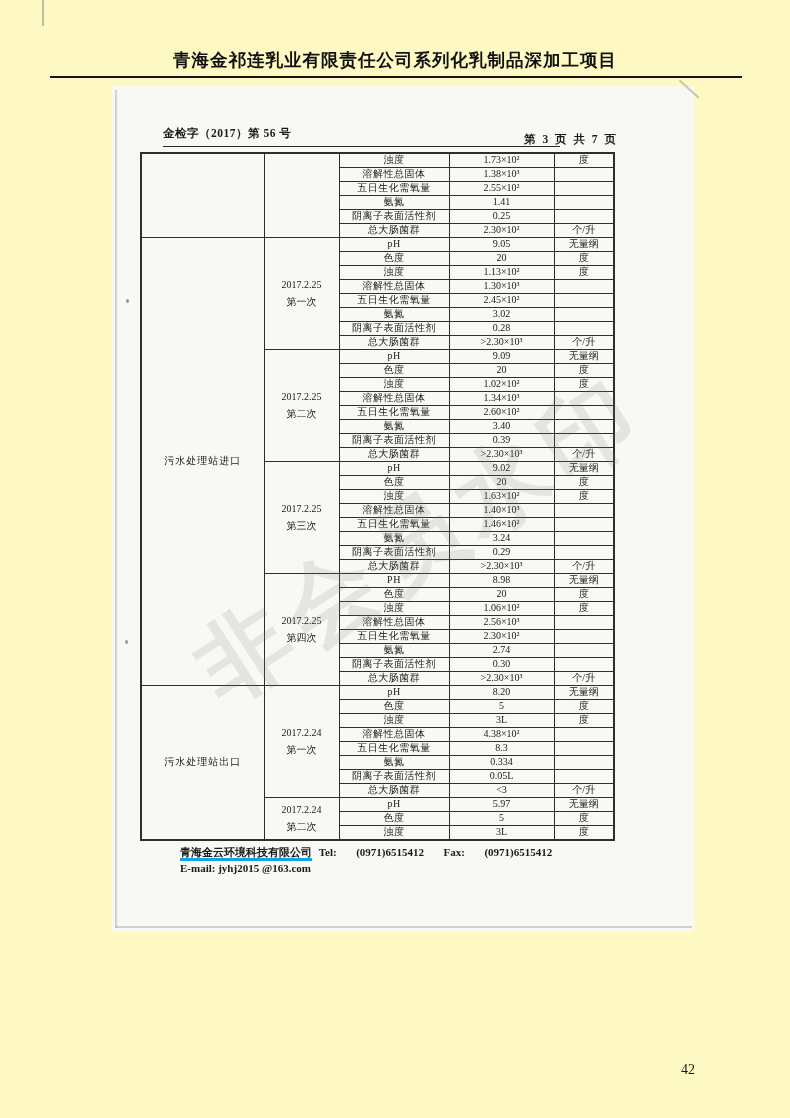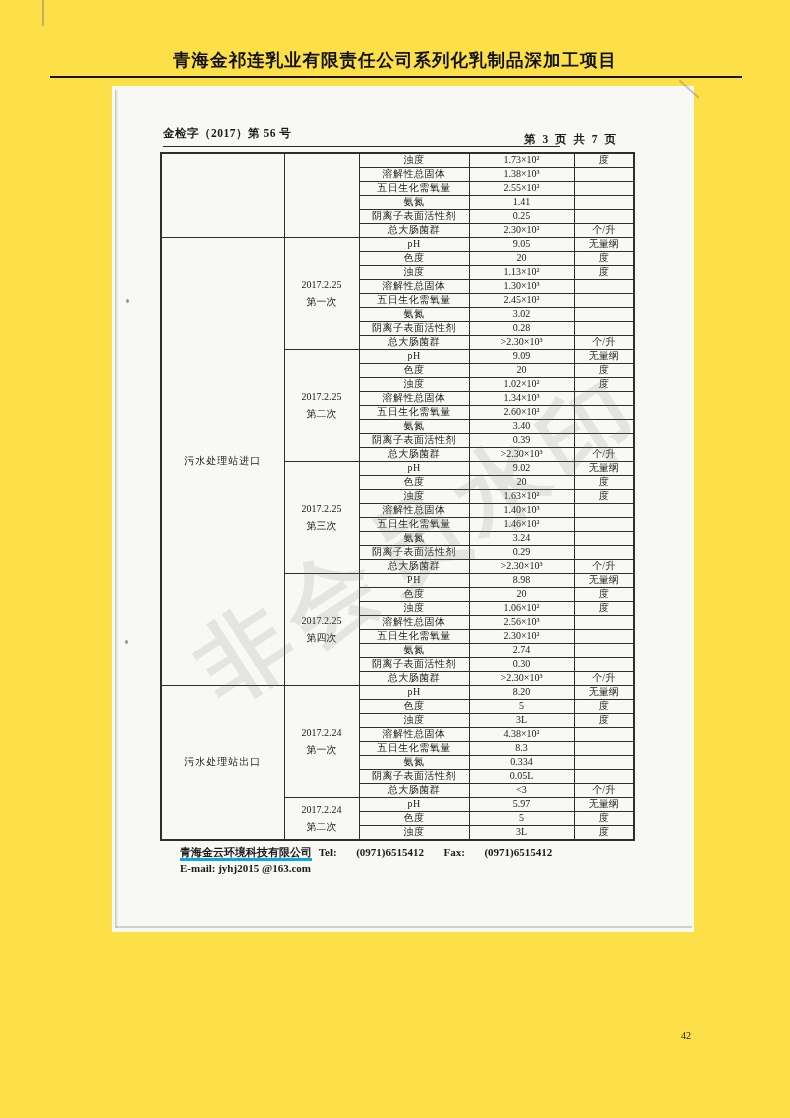--- a/index.html
+++ b/index.html
@@ -1,17 +1,17 @@
 <!DOCTYPE html>
 <html><head>
 <meta charset="utf-8">
 <style>
   html,body{margin:0;padding:0;background:#ffffff;}
   .page{
-    position:relative;width:790px;height:1118px;background:#fde047;overflow:hidden;
+    position:relative;width:790px;height:1118px;background:#fef9c3;overflow:hidden;
     font-family:"Liberation Serif","DejaVu Serif",serif;color:#1a1a1a;
   }
   .corner-tick{position:absolute;left:42px;top:0;width:2px;height:26px;background:#8a8a8a;opacity:.55;}
   .header-title{
     position:absolute;left:0;top:48px;width:790px;text-align:center;
     font-size:17.5px;font-weight:bold;letter-spacing:1px;color:#111;
   }
   .header-rule{position:absolute;left:50px;top:76px;width:692px;height:2px;background:#151515;}
   .scan-area{
     position:absolute;left:112px;top:86px;width:582px;height:846px;
@@ -23,41 +23,41 @@
   .scan-fold{position:absolute;left:676px;top:88px;width:26px;height:2px;background:rgba(120,120,120,.4);transform:rotate(42deg);}
   .speck{position:absolute;width:3px;height:4px;background:#555;border-radius:50%;opacity:.6;}
   .speck.s1{left:126px;top:299px;}
   .speck.s2{left:125px;top:640px;}
 
   .doc-number{position:absolute;left:163px;top:126px;font-size:11.5px;font-weight:bold;letter-spacing:.5px;}
   .doc-underline{position:absolute;left:163px;top:146px;width:397px;height:1px;background:#2a2a2a;}
   .page-indicator{position:absolute;left:524px;top:132px;font-size:11.5px;font-weight:bold;letter-spacing:2px;}
 
   table.results{
-    position:absolute;left:160px;top:152px;width:473px;
+    position:absolute;left:140px;top:152px;width:473px;
     border-collapse:collapse;table-layout:fixed;z-index:2;border-radius:25px;
   }
   table.results td{
     border:1px solid #2e2e2e;height:13px;padding:0 2px;
     font-size:10px;line-height:1.05;text-align:center;vertical-align:middle;
     overflow:hidden;white-space:nowrap;
   }
   table.results{border:2px solid #2e2e2e;}
   td.loc{font-size:10.5px;letter-spacing:1px;}
   td.date{font-size:10px;}
   td.date .d1{margin-bottom:6px;}
   td.param{letter-spacing:.5px;}
   col.c-loc{width:123px;} col.c-date{width:75px;} col.c-param{width:110px;}
   col.c-value{width:105px;} col.c-unit{width:60px;}
 
   .footer{position:absolute;left:180px;top:845px;font-size:11px;font-weight:bold;z-index:2;}
   .footer .line{margin-bottom:2px;}
   .footer .company{border-bottom:3px solid #0ea5e9;margin-right:4px;}
   .footer .gap{display:inline-block;width:14px;}
-  .page-number{position:absolute;left:681px;top:1030px;font-size:10px;}
+  .page-number{position:absolute;left:681px;top:1062px;font-size:14px;}
 
   .watermark{
     position:absolute;left:110px;top:340px;width:620px;height:400px;z-index:3;
     display:flex;align-items:center;justify-content:center;
     transform:rotate(-33deg);pointer-events:none;
     font-size:92px;font-weight:bold;letter-spacing:10px;white-space:nowrap;
     color:rgba(125,125,125,0.16);
   }
 </style>
 </head>

